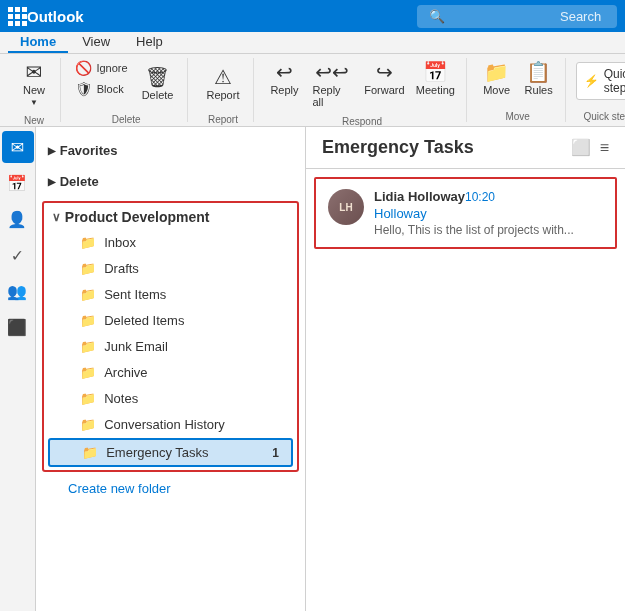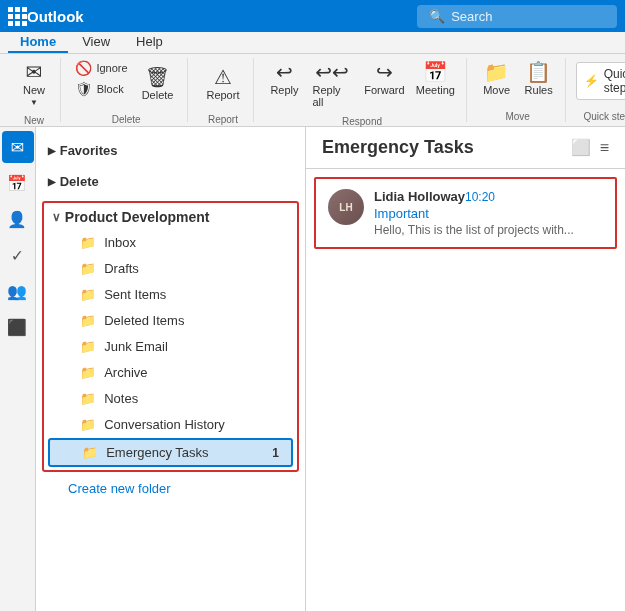--- a/index.html
+++ b/index.html
@@ -47,20 +47,21 @@
       align-items: center;
       gap: 6px;
     }
     .title-bar-search input {
       background: transparent;
       border: none;
       color: #e5e5e5;
       font-size: 13px;
       outline: none;
       width: 150px;
+      text-align: right;
     }
     .title-bar-search input::placeholder { color: rgba(255,255,255,0.85); }
 
     
     .ribbon {
       background: #f3f3f3;
       border-bottom: 1px solid #d0d0d0;
     }
     .ribbon-tabs {
       display: flex;
@@ -550,20 +551,20 @@
     <div class="email-list">
       <div class="email-item">
         <div class="avatar">
           <div class="avatar-img">LH</div>
         </div>
         <div class="email-content">
           <div class="email-top-row">
             <span class="email-sender">Lidia Holloway</span>
             <span class="email-time">10:20</span>
           </div>
-          <div class="email-subject">Important</div>
+          <div class="email-subject">Holloway</div>
           <div class="email-preview">Hello, This is the list of projects with...</div>
         </div>
       </div>
     </div>
   </div>
 
 </div>
 
 </body></html>

